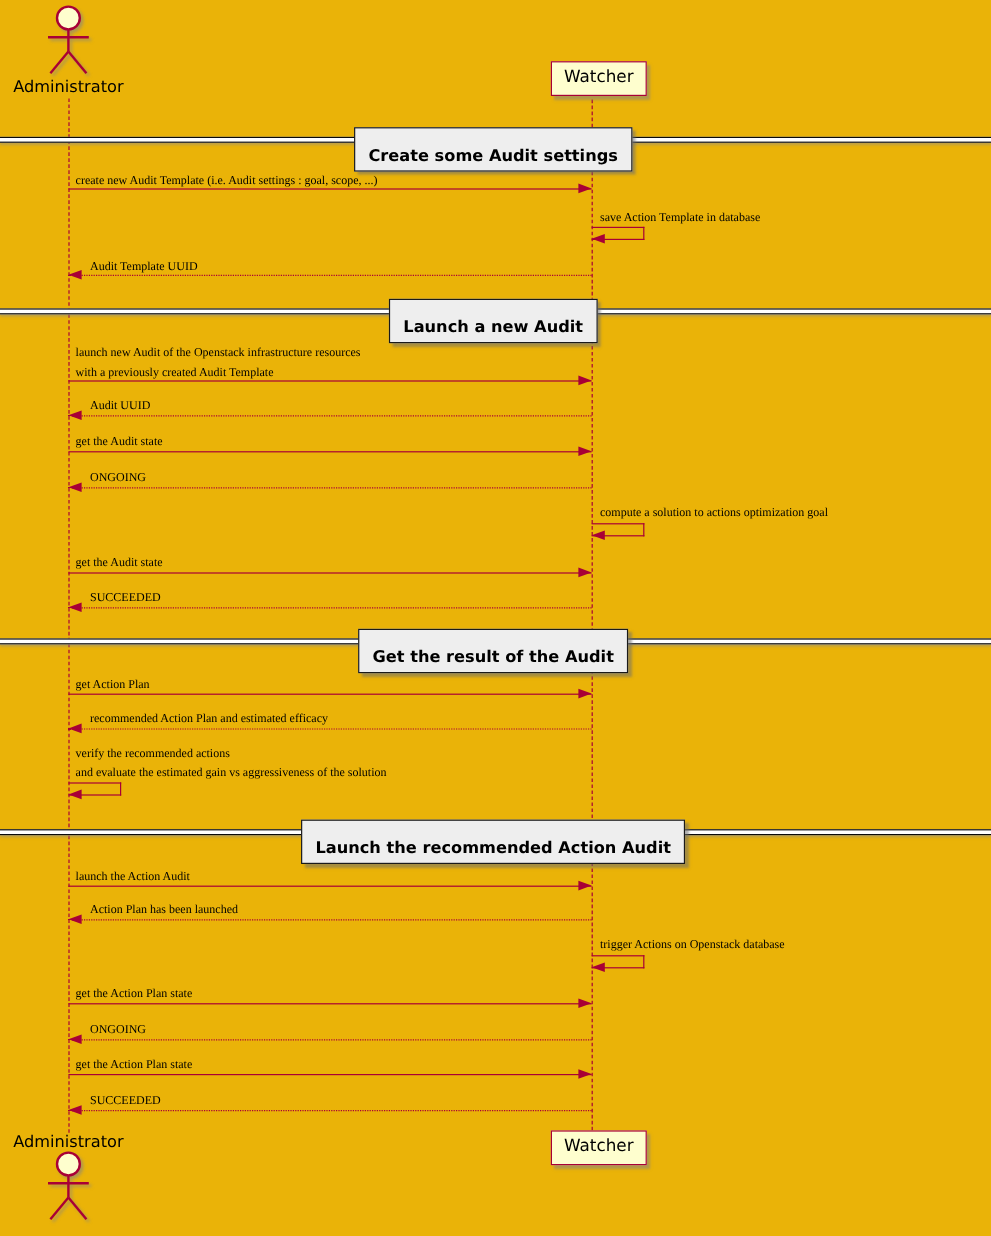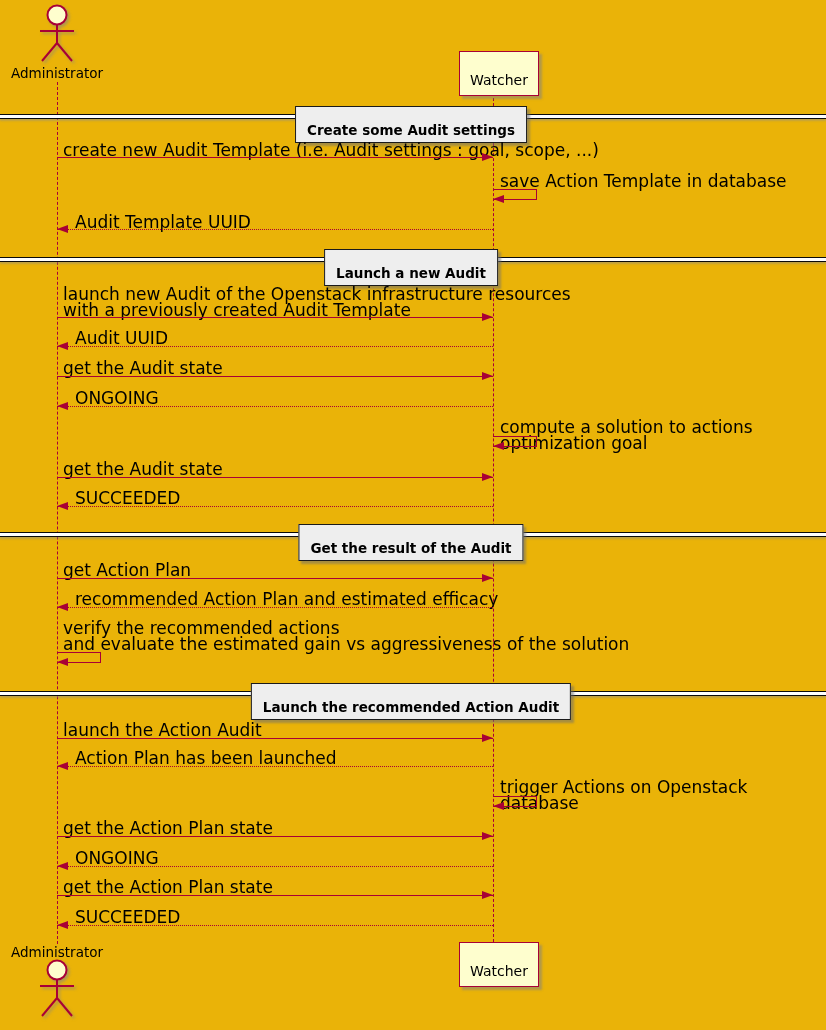--- a/index.html
+++ b/index.html
@@ -20,21 +20,21 @@
   }
   .lifeline {
     position: absolute;
     width: 0;
     border-left: 1.3px dashed var(--accent);
   }
   .participant {
     position: absolute;
     background: var(--pfill);
     border: 1.6px solid var(--accent);
-    padding: 20px 10px 6px 10px;
+    padding: 4px 10px 6px 10px;
     font-size: 14px;
     line-height: 17px;
     color: var(--txt);
     box-shadow: 3px 3px 2px rgba(130,130,130,0.55);
     white-space: nowrap;
     text-align: center;
   }
   .actor-figure {
     position: absolute;
     filter: drop-shadow(2.5px 2.5px 1.5px rgba(130,130,130,0.6));
@@ -62,24 +62,25 @@
     background: var(--dfill);
     border: 1.7px solid #1a1a1a;
     padding: 15px 11px 4px 11px;
     font-size: 13.5px;
     font-weight: bold;
     white-space: nowrap;
     box-shadow: 3px 3px 2px rgba(110,110,110,0.55);
   }
   .msg-label {
     position: absolute;
-    font-size: 17px;
+    font-size: 10px;
     line-height: 15.5px;
     white-space: pre-line;
     color: var(--txt);
+    font-family: Liberation Serif, serif;
   }
   .line-solid {
     position: absolute;
     height: 0;
     border-top: 1.4px solid var(--accent);
   }
   .line-dotted {
     position: absolute;
     height: 0;
     border-top: 1.6px dotted var(--accent);

